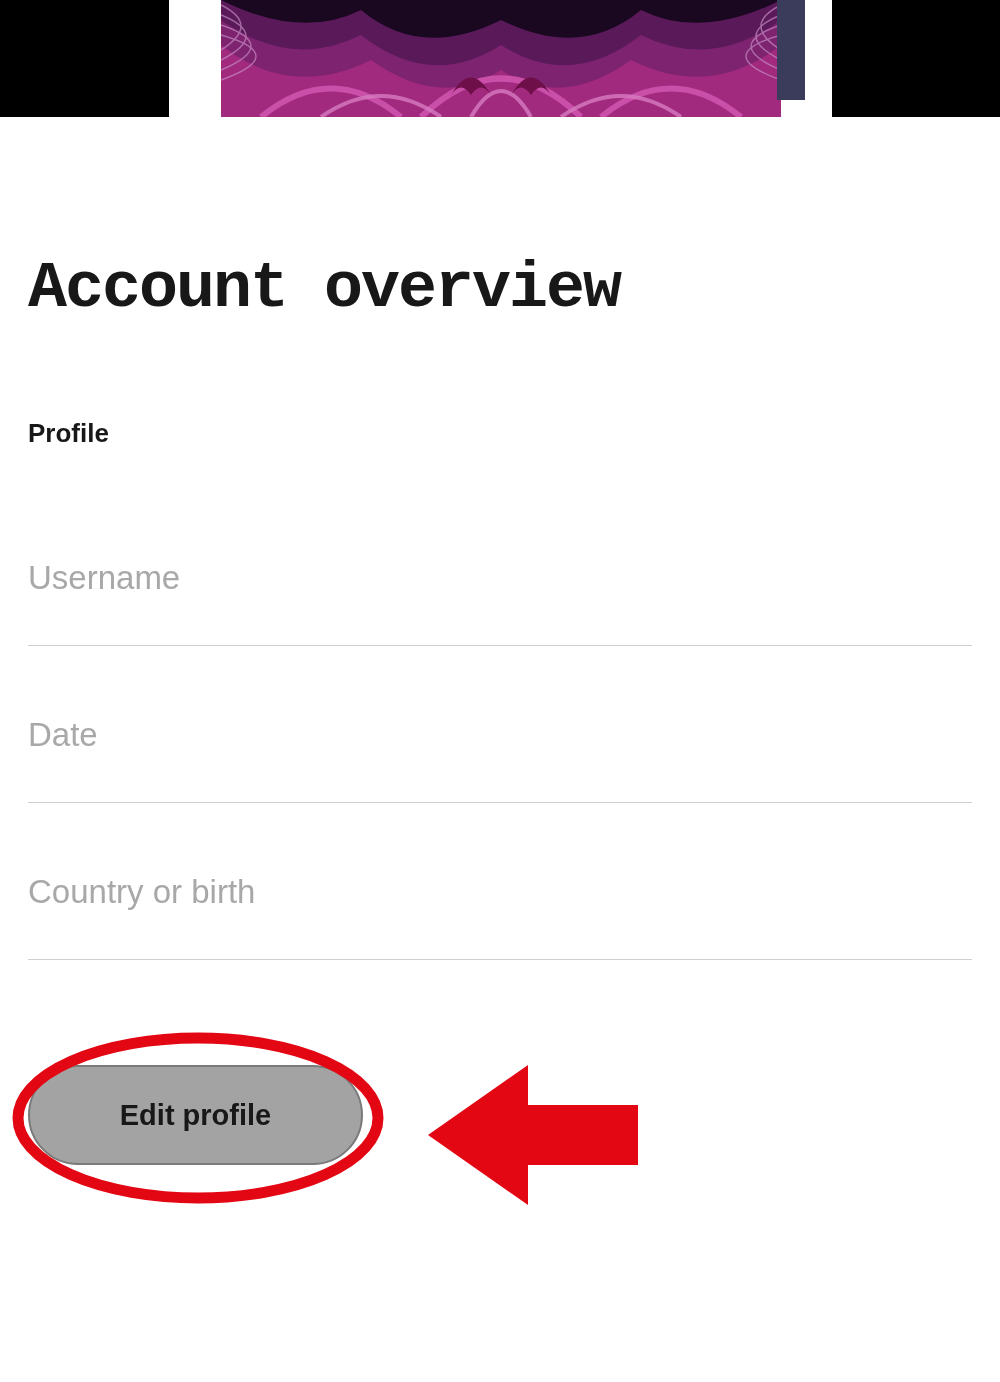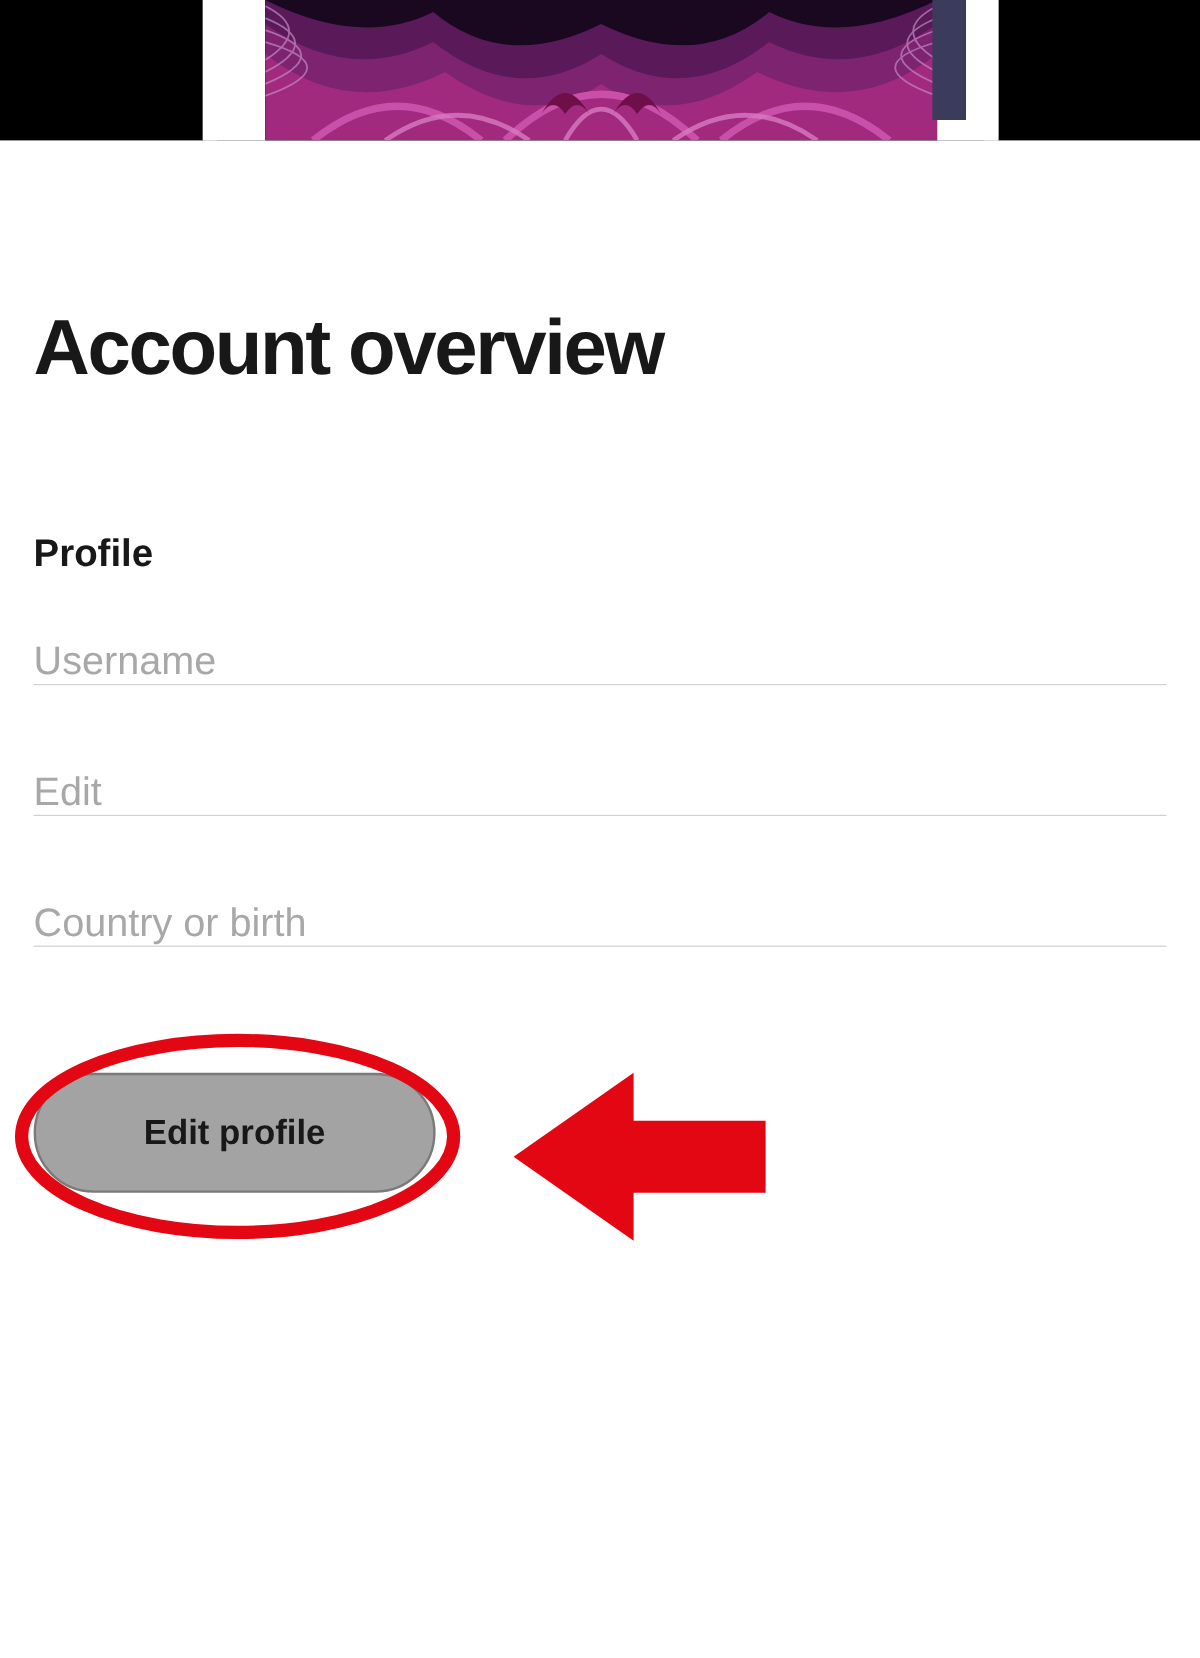--- a/index.html
+++ b/index.html
@@ -52,30 +52,32 @@
       background: #3b3b5c;
     }
     .content {
       padding: 135px 28px 0 28px;
     }
     .page-title {
       font-size: 65px;
       font-weight: 800;
       letter-spacing: -2px;
       color: #181818;
-      margin-bottom: 116px;
+      margin-bottom: 92px;
+      font-family: Liberation Mono, monospace;
     }
     .section-title {
-      font-size: 32px;
+      font-size: 26px;
       font-weight: 700;
       color: #181818;
-      margin-bottom: 52px;
+      margin-bottom: 110px;
     }
     .field-row {
       border-bottom: 1px solid #d0d0d0;
+      padding-bottom: 48px;
       margin-bottom: 70px;
     }
     .field-label {
       font-size: 33px;
       font-weight: 400;
       color: #a8a8a8;
     }
     .field-row:last-of-type {
       margin-bottom: 0;
     }
@@ -147,21 +149,21 @@
 </div>
 
 <div class="content">
   <h1 class="page-title">Account overview</h1>
   <h2 class="section-title">Profile</h2>
 
   <div class="field-row">
     <div class="field-label">Username</div>
   </div>
   <div class="field-row">
-    <div class="field-label">Edit</div>
+    <div class="field-label">Date</div>
   </div>
   <div class="field-row">
     <div class="field-label">Country or birth</div>
   </div>
 
   <div class="button-area">
     <button class="edit-button">
       <span>Edit profile</span>
     </button>
 

